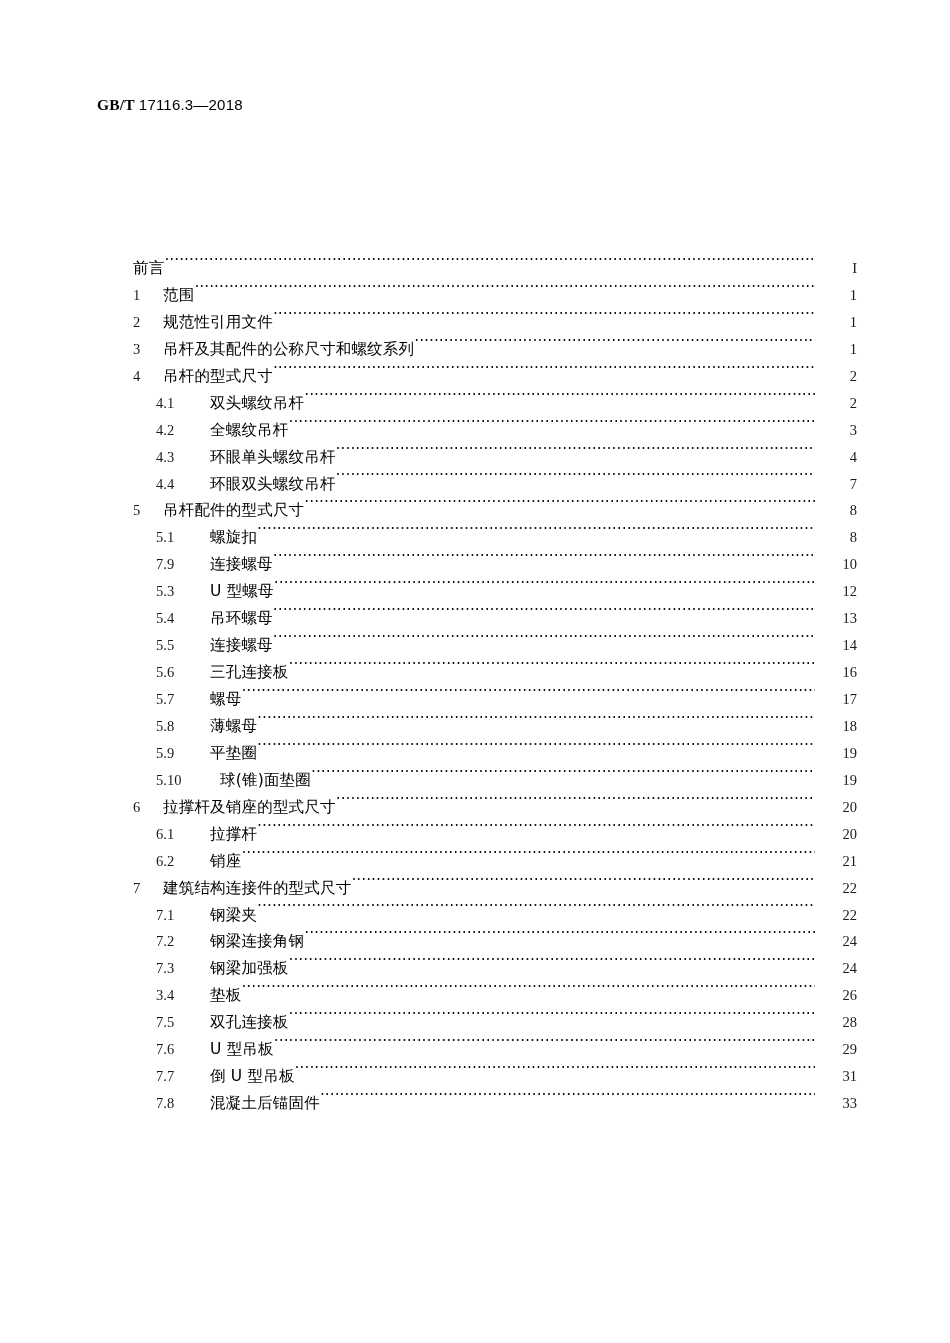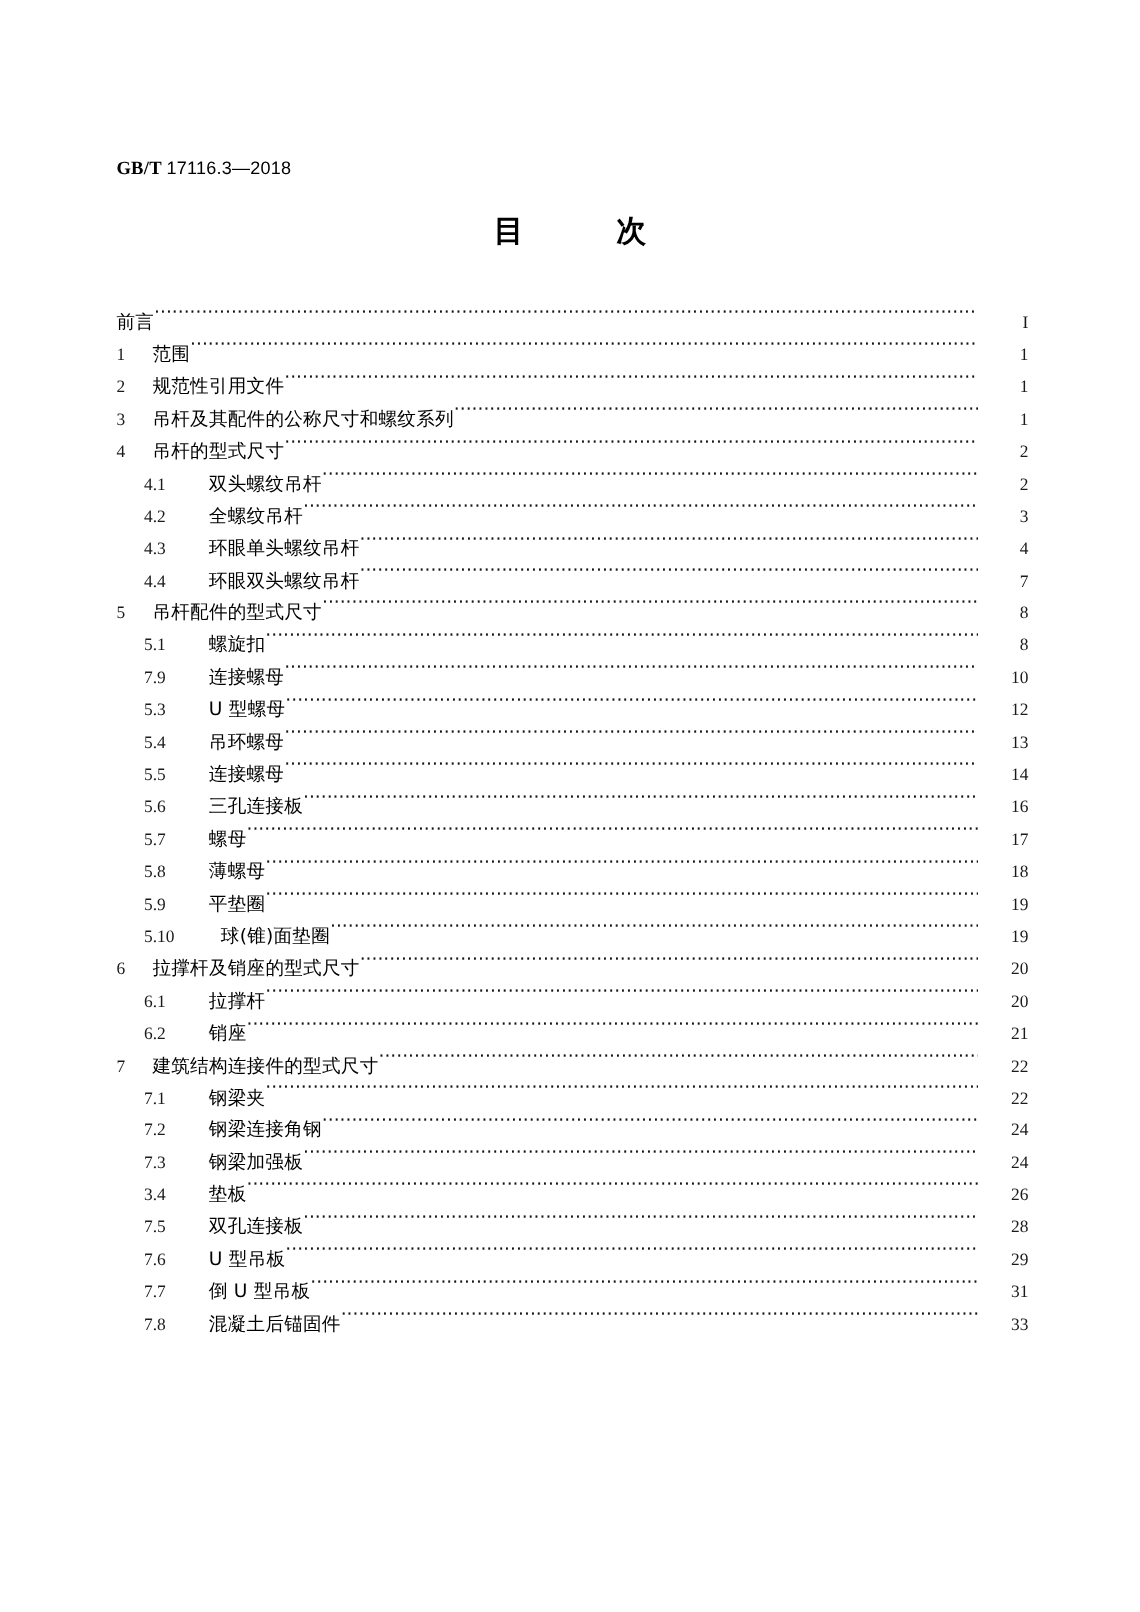--- a/index.html
+++ b/index.html
@@ -26,21 +26,20 @@
   }
 
   
   .doc-header {
     position: absolute;
     left: 97px;
     top: 96px;
     font-size: 15.5px;
     letter-spacing: 0.2px;
     white-space: nowrap;
-    margin-top: 36px;
   }
   .doc-header .std-code {
     font-family: "Liberation Serif", "DejaVu Serif", serif;
     font-weight: 700;
     font-size: 15.5px;
   }
   .doc-header .std-num {
     font-family: "Liberation Sans", "DejaVu Sans", sans-serif;
     font-weight: 400;
     font-size: 15px;
@@ -70,20 +69,21 @@
     width: 760px;
   }
 
   .toc-entry {
     display: flex;
     align-items: baseline;
     height: 26.95px;
     white-space: nowrap;
     font-size: 15.5px;
     line-height: 26.95px;
+    margin-left: 36px;
   }
 
   
   .e-num {
     flex: 0 0 auto;
     font-family: "Liberation Serif", "DejaVu Serif", serif;
     font-size: 14.5px;
     color: #1a1a1a;
     text-align: left;
   }
@@ -154,21 +154,20 @@
 </style>
 </head>
 <body>
 
 <div class="page">
 
   <div class="doc-header">
     <span class="std-code">GB/T</span><span class="std-num">17116.3—2018</span>
   </div>
 
-  <div class="toc-title">目　次</div>
 
   <div class="toc">
       <div class="toc-entry lvl-front loose">
         <span class="e-num"></span>
         <span class="e-label">前言</span>
         <span class="e-dots"></span>
         <span class="e-page">I</span>
       </div>
       <div class="toc-entry lvl-1 loose">
         <span class="e-num">1</span>

